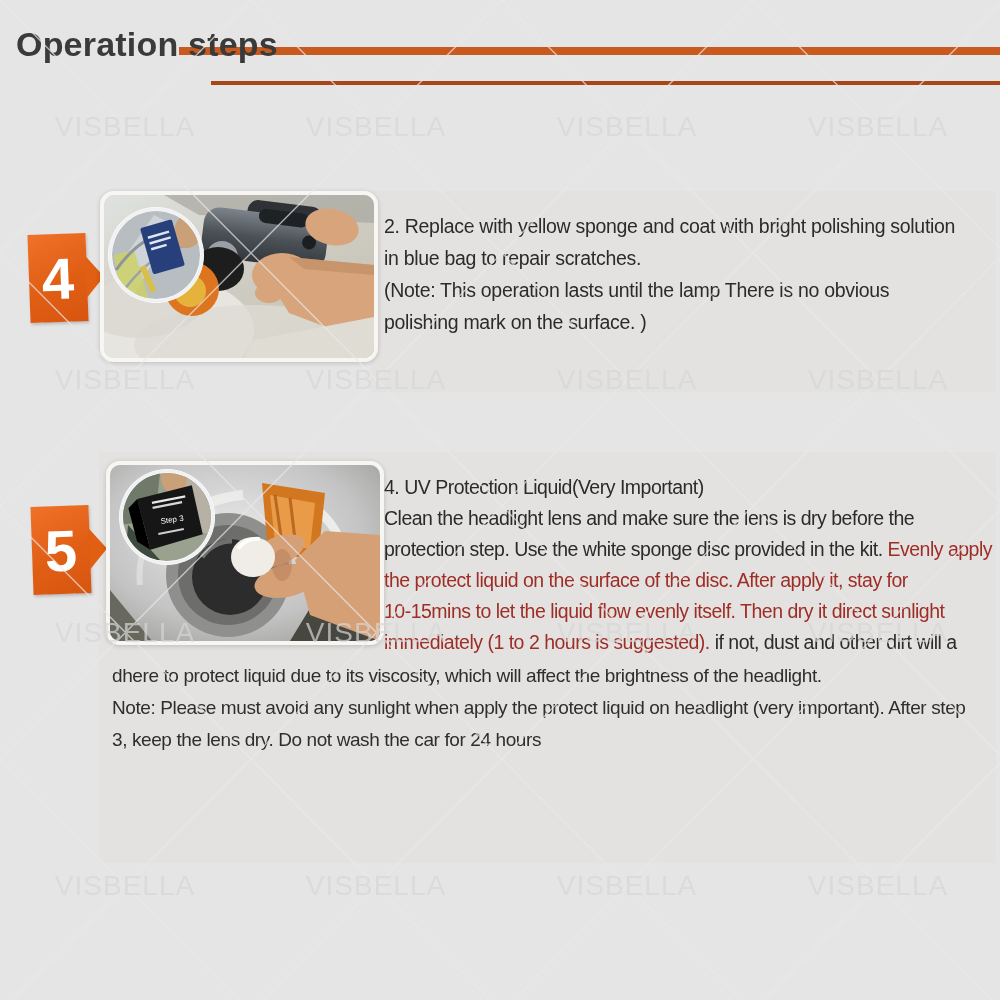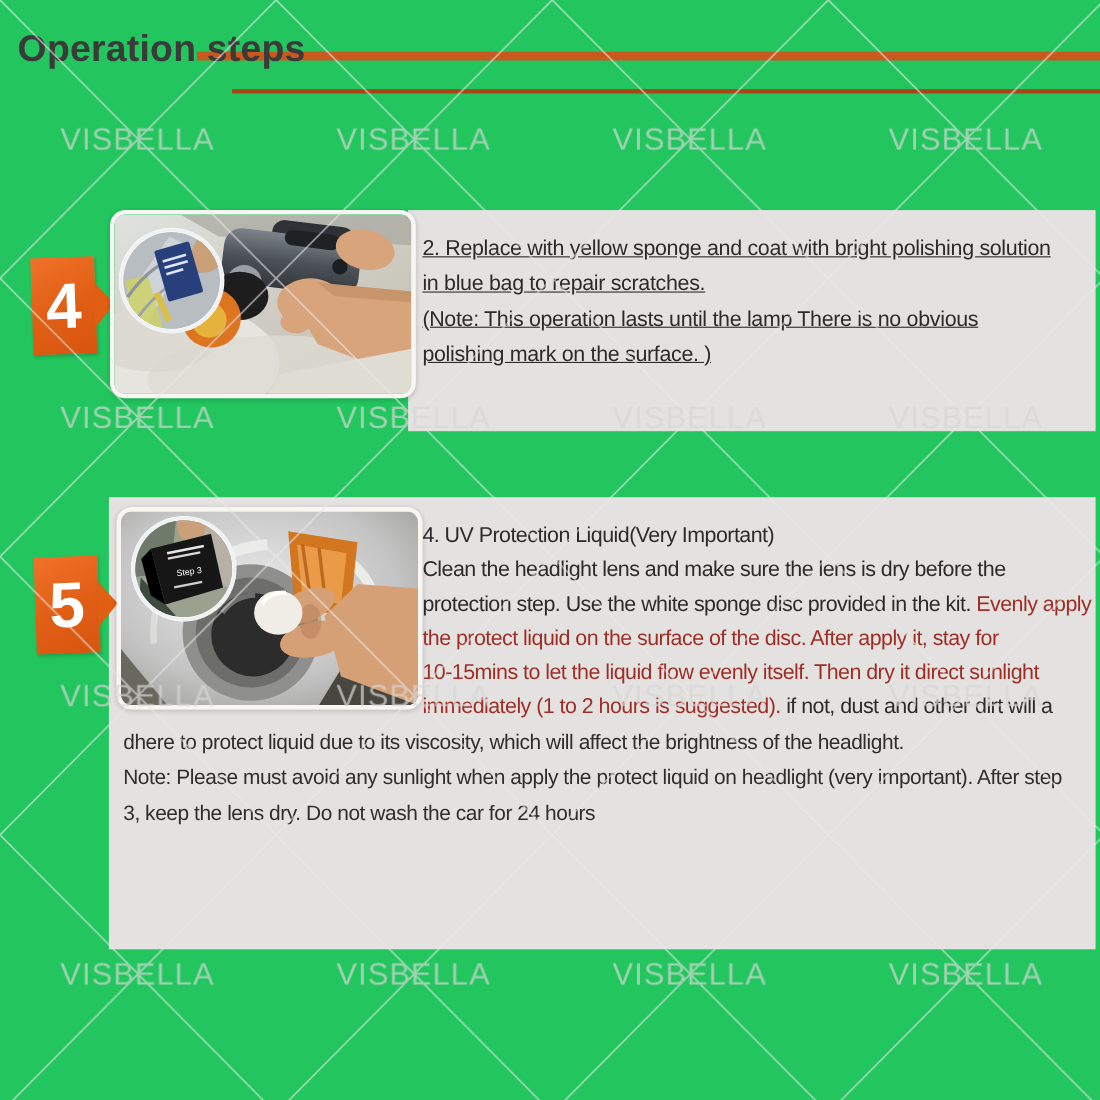--- a/index.html
+++ b/index.html
@@ -1,19 +1,19 @@
 <!DOCTYPE html>
 <html><head>
 <meta charset="utf-8">
 <style>
   * { margin:0; padding:0; box-sizing:border-box; }
   html,body { background:#fff; }
   .page {
     position:relative; width:1000px; height:1000px;
-    background:#22c55e; overflow:hidden;
+    background:#e5e5e5; overflow:hidden;
     font-family:"Liberation Sans", sans-serif;
     color:#2b2b2b;
   }
   
   .wm-layer { position:absolute; inset:0; z-index:6; pointer-events:none; }
   
   .title {
     position:absolute; left:16px; top:26px; z-index:3;
     font-size:34px; line-height:37px; font-weight:bold;
     color:#3a3a3a; letter-spacing:0.2px;
@@ -48,21 +48,21 @@
     border-radius:14px; overflow:hidden;
     box-shadow:0 1px 5px rgba(0,0,0,0.18);
   }
   .photo-4 { left:100px; top:191px; width:278px; height:171px; }
   .photo-5 { left:106px; top:461px; width:278px; height:184px; }
   .photo svg { display:block; width:100%; height:100%; }
   
   .txt { position:absolute; z-index:4; white-space:nowrap; }
   .txt .ln { display:block; }
   .step-text { left:384px; width:612px; font-size:19.5px; letter-spacing:-0.3px; line-height:32px; color:#2b2b2b; }
-  .step4-text { top:210px;text-decoration:underline; }
+  .step4-text { top:210px; }
   .step5-text { top:472px; line-height:31px; letter-spacing:-0.5px; }
   .cont-text  { left:112px; top:660px; width:880px; font-size:19px; letter-spacing:-0.4px; line-height:32px; color:#2e2e2e; z-index:4; }
   .qa-text    { left:112px; top:766px; width:880px; font-size:18.5px; letter-spacing:-0.8px; line-height:32px; z-index:4; }
   .red { color:#9e2d26; }
   .blk { color:#2b2b2b;margin-top:20px; }
 </style>
 </head>
 <body>
 
 <div class="page">

